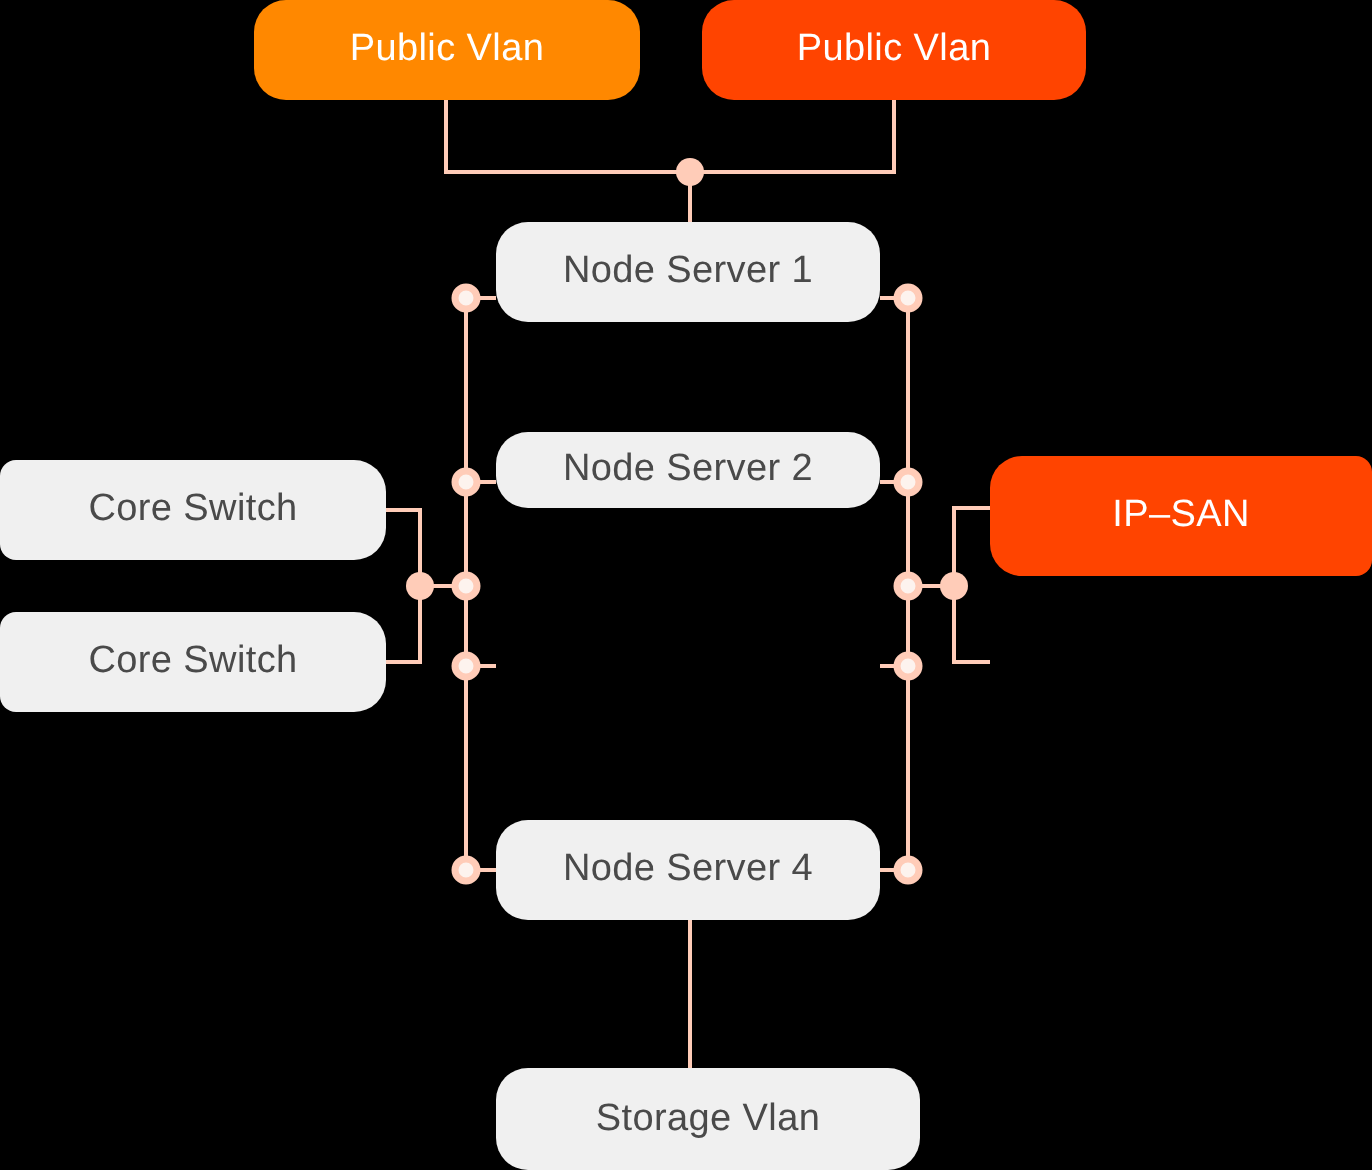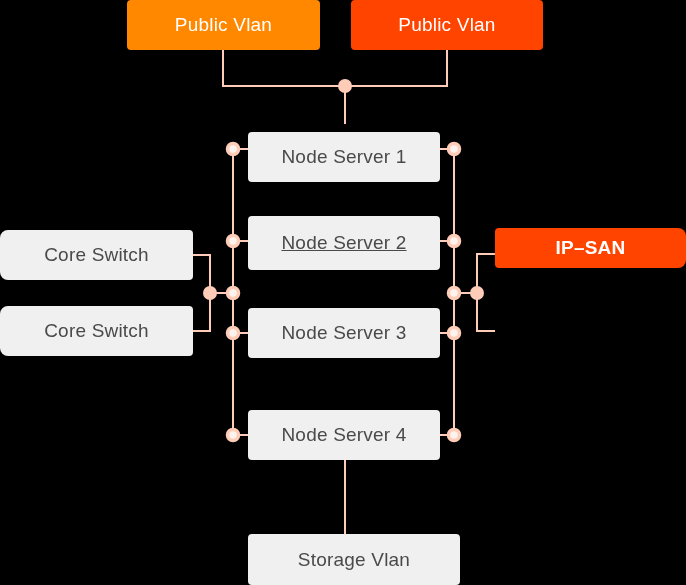--- a/index.html
+++ b/index.html
@@ -28,21 +28,21 @@
     pointer-events: none;
   }
 
   
   .node {
     position: absolute;
     z-index: 2;
     display: flex;
     align-items: center;
     justify-content: center;
-    border-radius: 4px;
+    border-radius: 16px;
     box-sizing: border-box;
     font-size: 19px;
     letter-spacing: 0.2px;
     white-space: nowrap;
     user-select: none;
   }
   .node.grey {
     background: #f0f0f0;
     color: #4a4a4a;
   }
@@ -130,45 +130,42 @@
   </svg>
 
   <div class="node orange-light" style="left:127px; top:0px; width:193px; height:50px;">
     <span>Public Vlan</span>
   </div>
 
   <div class="node orange-deep" style="left:351px; top:0px; width:192px; height:50px;">
     <span>Public Vlan</span>
   </div>
 
-  <div class="node grey" style="left:248px; top:132px; width:192px; height:50px;">
+  <div class="node grey" style="left:248px; top:111px; width:192px; height:50px;">
     <span>Node Server 1</span>
   </div>
 
-  <div class="node grey" style="left:248px; top:216px; width:192px; height:54px;text-decoration:underline;">
+  <div class="node grey" style="left:248px; top:216px; width:192px; height:38px;">
     <span>Node Server 2</span>
   </div>
 
-  <div class="node grey" style="left:248px; top:308px; width:192px; height:50px;">
-    <span>Node Server 3</span>
-  </div>
 
   <div class="node grey" style="left:248px; top:410px; width:192px; height:50px;text-align:right;">
     <span>Node Server 4</span>
   </div>
 
   <div class="node grey clip-left" style="left:0px; top:230px; width:193px; height:50px; border-top-left-radius:8px; border-bottom-left-radius:8px;">
     <span>Core Switch</span>
   </div>
 
   <div class="node grey clip-left" style="left:0px; top:306px; width:193px; height:50px; border-top-left-radius:8px; border-bottom-left-radius:8px;">
     <span>Core Switch</span>
   </div>
 
-  <div class="node orange-deep clip-right" style="left:495px; top:228px; width:191px; height:40px;font-weight:bold;">
+  <div class="node orange-deep clip-right" style="left:495px; top:228px; width:191px; height:60px;">
     <span>IP–SAN</span>
   </div>
 
 
   <div class="node grey" style="left:248px; top:534px; width:212px; height:51px;">
     <span>Storage Vlan</span>
   </div>
 
 </div>
 

